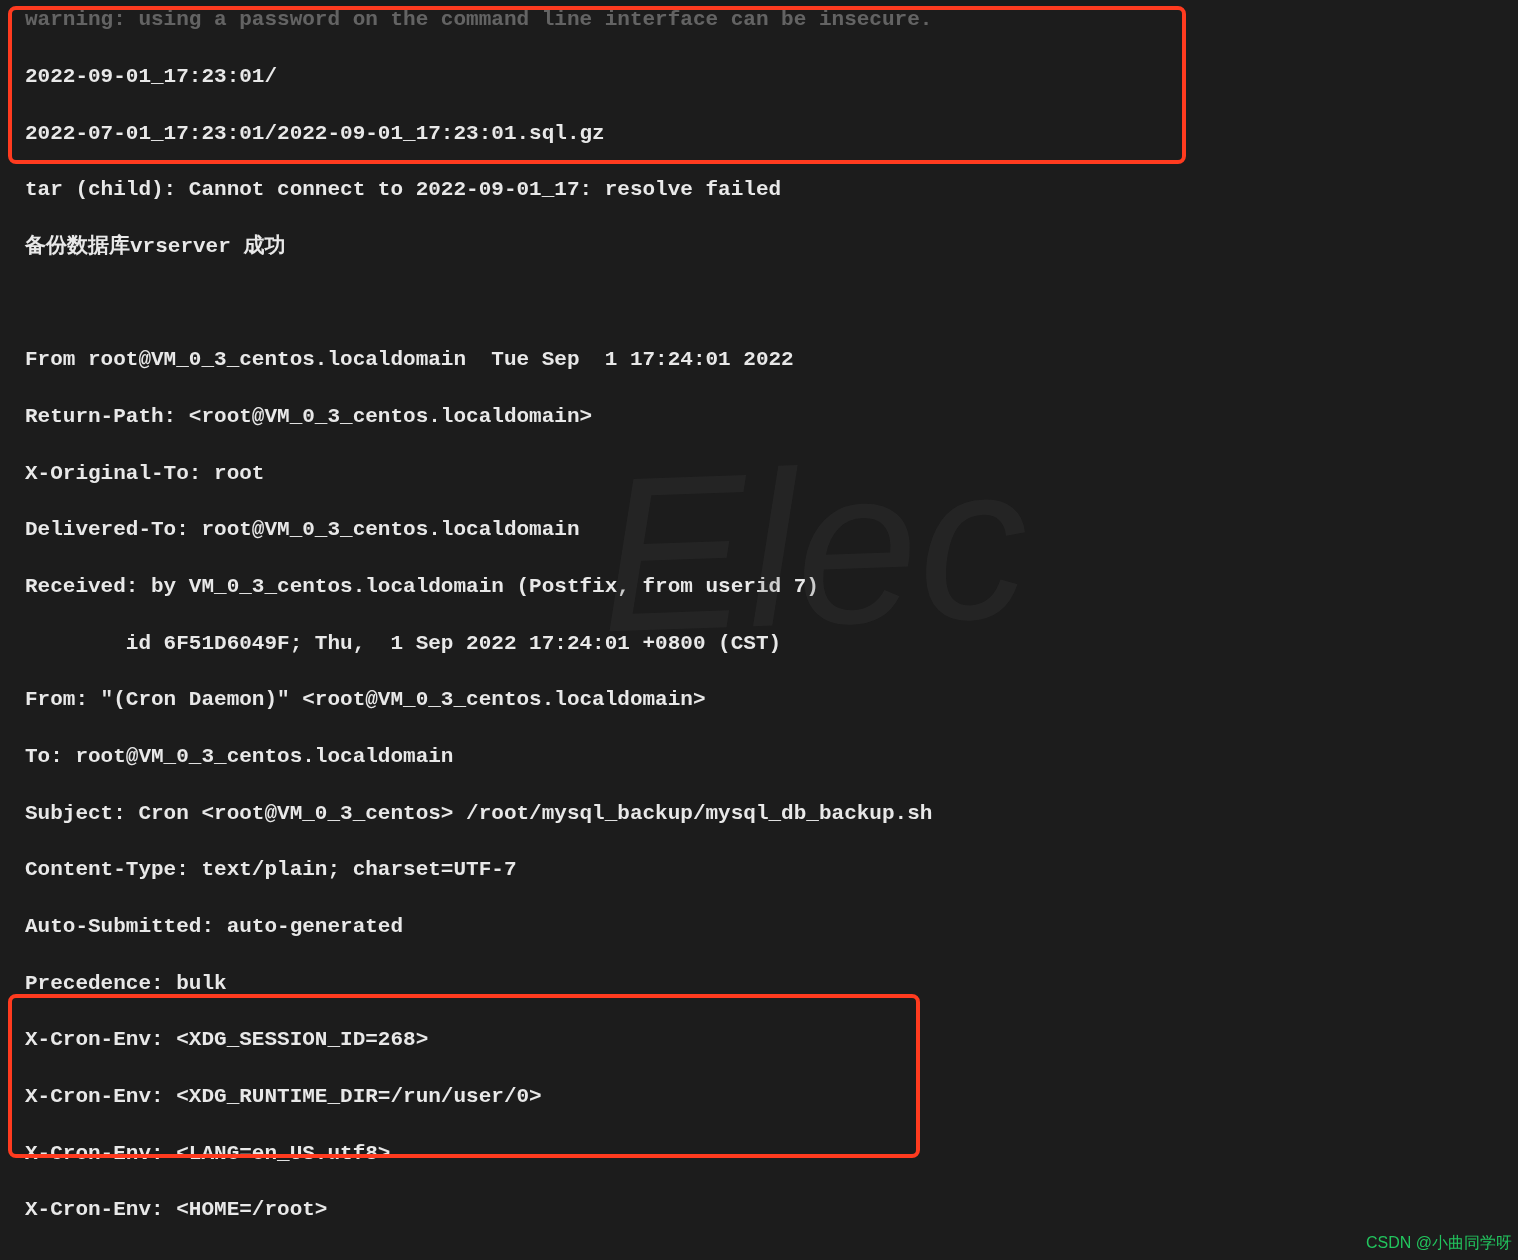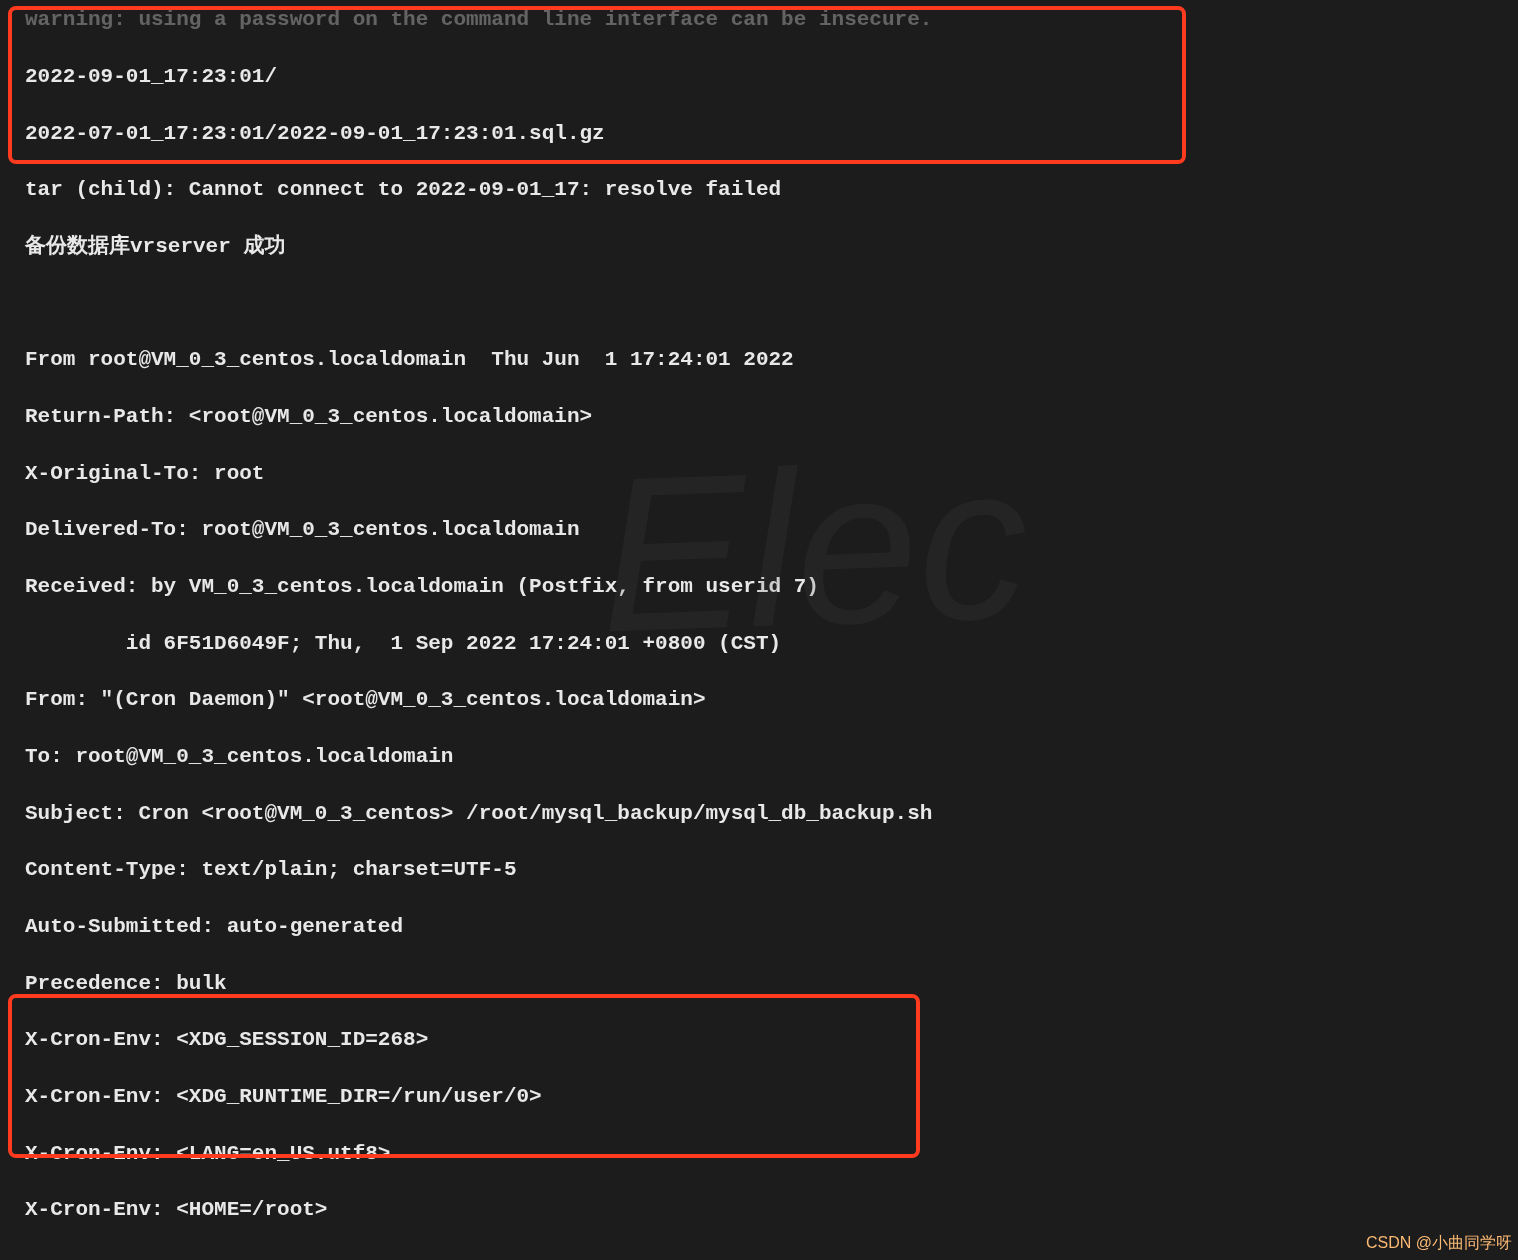--- a/index.html
+++ b/index.html
@@ -57,44 +57,44 @@
       font-style: italic;
       transform: rotate(-2deg);
     }
     .attribution {
       position: absolute;
       right: 6px;
       bottom: 6px;
       font-size: 16px;
       font-family: sans-serif;
       font-weight: normal;
-      color: #fdba74;
+      color: #22c55e;
     }
     .blank { height: 28px; }
   </style>
 </head>
 <body>
 
 <div class="terminal">
 <span class="line" style="opacity:0.35; margin-top:-22px;">warning: using a password on the command line interface can be insecure.</span>
 <span class="line">2022-09-01_17:23:01/</span>
 <span class="line">2022-07-01_17:23:01/2022-09-01_17:23:01.sql.gz</span>
 <span class="line">tar (child): Cannot connect to 2022-09-01_17: resolve failed</span>
 <span class="line">备份数据库vrserver 成功</span>
 <div class="blank"></div>
-<span class="line">From root@VM_0_3_centos.localdomain  Thu Jun  1 17:24:01 2022</span>
+<span class="line">From root@VM_0_3_centos.localdomain  Tue Sep  1 17:24:01 2022</span>
 <span class="line">Return-Path: &lt;root@VM_0_3_centos.localdomain&gt;</span>
 <span class="line">X-Original-To: root</span>
 <span class="line">Delivered-To: root@VM_0_3_centos.localdomain</span>
 <span class="line">Received: by VM_0_3_centos.localdomain (Postfix, from userid 7)</span>
 <span class="line">        id 6F51D6049F; Thu,  1 Sep 2022 17:24:01 +0800 (CST)</span>
 <span class="line">From: "(Cron Daemon)" &lt;root@VM_0_3_centos.localdomain&gt;</span>
 <span class="line">To: root@VM_0_3_centos.localdomain</span>
 <span class="line">Subject: Cron &lt;root@VM_0_3_centos&gt; /root/mysql_backup/mysql_db_backup.sh</span>
-<span class="line">Content-Type: text/plain; charset=UTF-5</span>
+<span class="line">Content-Type: text/plain; charset=UTF-7</span>
 <span class="line">Auto-Submitted: auto-generated</span>
 <span class="line">Precedence: bulk</span>
 <span class="line">X-Cron-Env: &lt;XDG_SESSION_ID=268&gt;</span>
 <span class="line">X-Cron-Env: &lt;XDG_RUNTIME_DIR=/run/user/0&gt;</span>
 <span class="line">X-Cron-Env: &lt;LANG=en_US.utf8&gt;</span>
 <span class="line">X-Cron-Env: &lt;HOME=/root&gt;</span>
 
 
 
 

